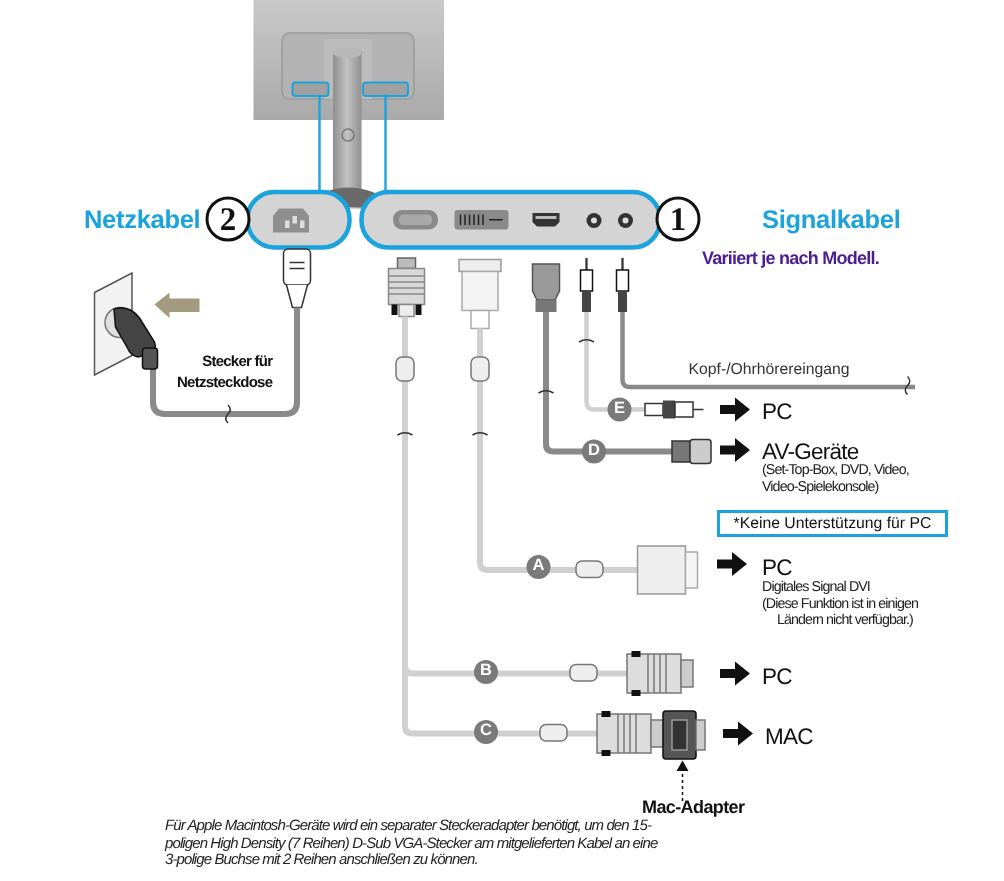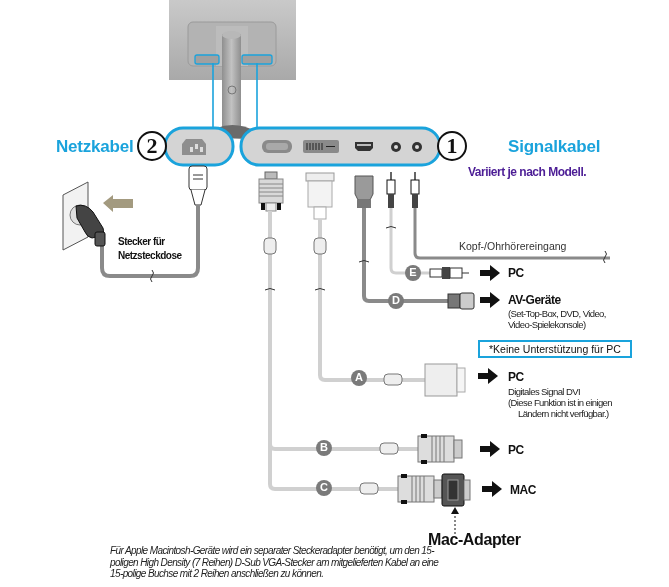--- a/index.html
+++ b/index.html
@@ -2,21 +2,21 @@
 <html><head>
 <meta charset="utf-8">
 <style>
   html, body { margin:0; padding:0; background:#ffffff; }
   body { width:669px; height:587px; position:relative; overflow:hidden; font-family:"Liberation Sans", sans-serif; }
   .abs { position:absolute; }
   .blue-title { color:#1aa3dc; font-weight:bold; font-size:17px; font-family:"Liberation Sans", sans-serif; letter-spacing:-0.2px; }
   .num-circle { width:26px; height:26px; border:2px solid #111; border-radius:50%; background:#fff; font-family:"Liberation Serif", serif; font-weight:bold; font-size:22px; line-height:26px; text-align:center; color:#111; }
   .bold-lbl { font-weight:bold; color:#4c1d95; font-size:12px; letter-spacing:-0.5px; }
   .small-lbl { color:#222; font-size:9.5px; letter-spacing:-0.6px; line-height:11px; }
-  .dest { font-weight:bold; font-size:12px; color:#111; letter-spacing:-0.5px; }
+  .dest { font-weight:normal; font-size:15px; color:#111; letter-spacing:-0.5px; }
   .note-box { border:2px solid #1aa3dc; padding:1px 9px; font-size:10.5px; color:#111; background:#fff; white-space:nowrap; }
   .footer-note { font-style:italic; font-size:10px; color:#222; text-align:left; line-height:11.5px; letter-spacing:-0.6px; }
 </style>
 </head>
 <body>
 
 <svg class="abs" style="left:0;top:0" width="669" height="587">
   <defs>
     <linearGradient id="monGrad" x1="0" y1="0" x2="0" y2="1">
       <stop offset="0" stop-color="#c9c9c9"></stop>
@@ -212,21 +212,21 @@
 <div class="abs" style="left:319px;top:441px;width:10px;text-align:center;color:#fff;font-weight:bold;font-size:11px;">B</div>
 <div class="abs" style="left:319px;top:481px;width:10px;text-align:center;color:#fff;font-weight:bold;font-size:11px;">C</div>
 
 <div class="abs blue-title" style="left:56px;top:137px;text-align:right;">Netzkabel</div>
 <div class="abs num-circle" style="left:137px;top:131px;">2</div>
 
 <div class="abs num-circle" style="left:437px;top:131px;">1</div>
 <div class="abs blue-title" style="left:476px;top:137px;margin-left:32px;">Signalkabel</div>
 <div class="abs bold-lbl" style="left:468px;top:165px;">Variiert je nach Modell.</div>
 
-<div class="abs" style="left:118px;top:235px;font-weight:bold;font-size:10px;color:#111;letter-spacing:-0.5px;line-height:14px;">
+<div class="abs" style="left:118px;top:235px;font-weight:bold;font-size:10px;color:#111;letter-spacing:-0.5px;line-height:14px;text-align:right;">
   <div>Stecker für</div>
   <div>Netzsteckdose</div>
 </div>
 
 <div class="abs" style="left:459px;top:240px;font-size:10.5px;color:#333;">Kopf-/Ohrhörereingang</div>
 
 <div class="abs dest" style="left:508px;top:266px;">PC</div>
 
 <div class="abs dest" style="left:508px;top:293px;">AV-Geräte</div>
 <div class="abs small-lbl" style="left:508px;top:308px;">
@@ -239,18 +239,18 @@
 <div class="abs dest" style="left:508px;top:370px;">PC</div>
 <div class="abs small-lbl" style="left:508px;top:386px;">
   <div>Digitales Signal DVI</div>
   <div>(Diese Funktion ist in einigen</div>
   <div style="padding-left:10px">Ländern nicht verfügbar.)</div>
 </div>
 
 <div class="abs dest" style="left:508px;top:443px;">PC</div>
 <div class="abs dest" style="left:510px;top:483px;">MAC</div>
 
-<div class="abs" style="left:428px;top:531px;font-weight:bold;font-size:16px;color:#111;letter-spacing:-0.4px;">Mac-Adapter</div>
+<div class="abs" style="left:428px;top:531px;font-weight:bold;font-size:12px;color:#111;letter-spacing:-0.4px;">Mac-Adapter</div>
 <div class="abs footer-note" style="left:110px;top:545px;width:390px;">
   <div>Für Apple Macintosh-Geräte wird ein separater Steckeradapter benötigt, um den 15-</div>
   <div>poligen High Density (7 Reihen) D-Sub VGA-Stecker am mitgelieferten Kabel an eine</div>
-  <div>15-polige Buchse mit 2 Reihen anschließen zu können.</div>
+  <div>3-polige Buchse mit 2 Reihen anschließen zu können.</div>
 </div>
 
 </body></html>

